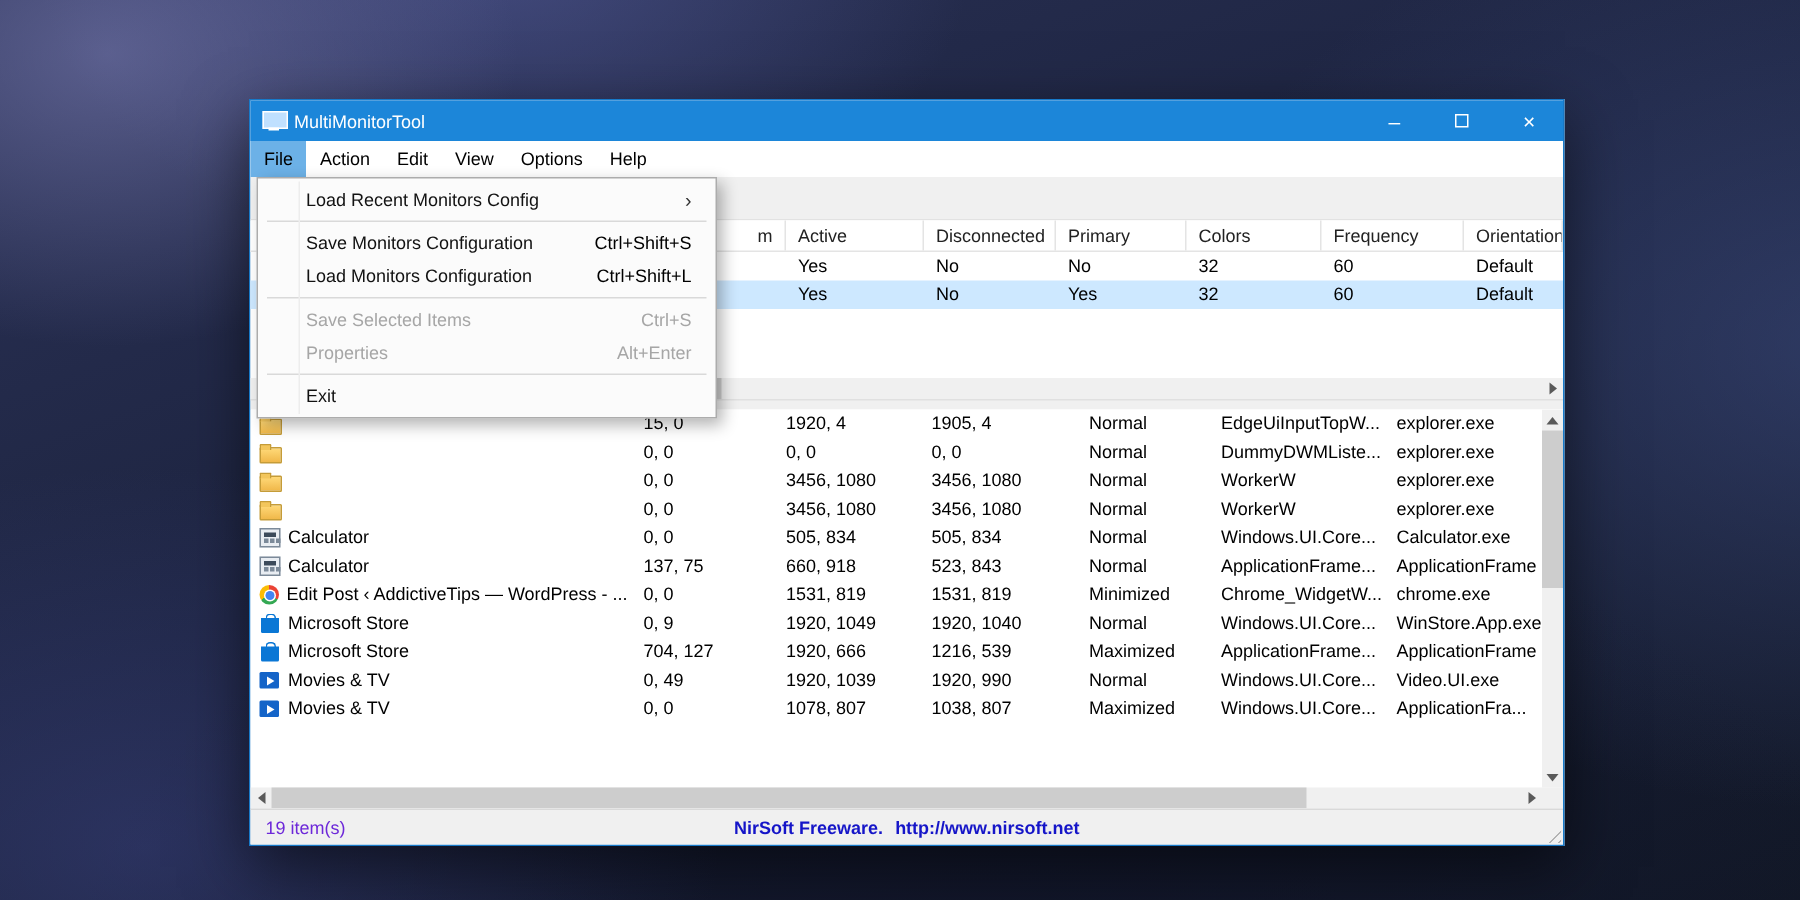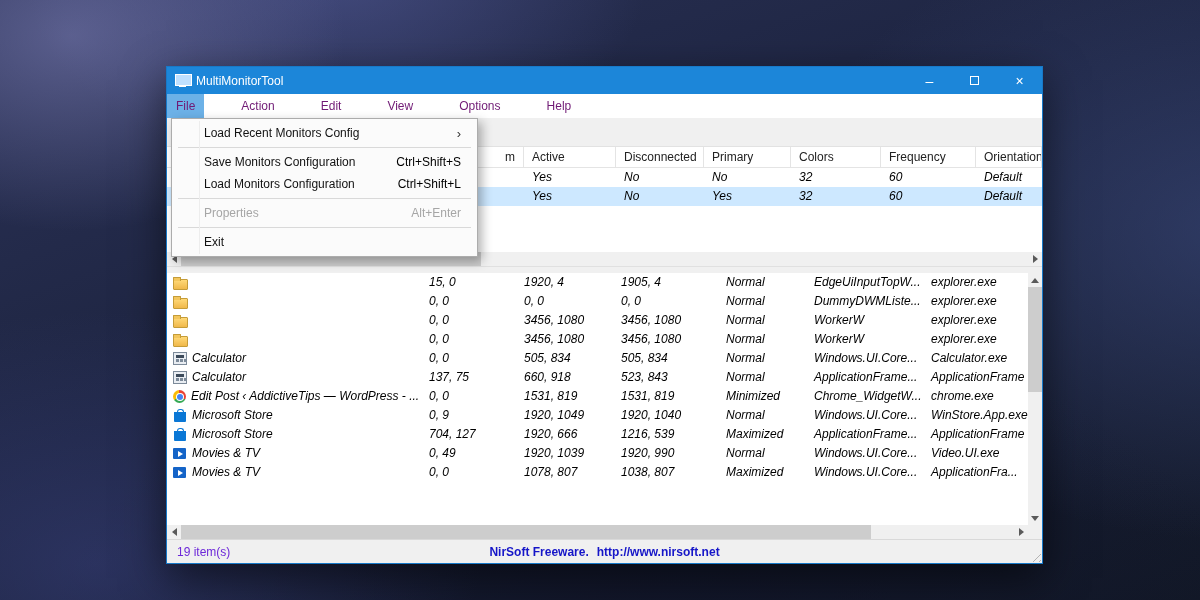--- a/index.html
+++ b/index.html
@@ -30,33 +30,33 @@
   .app-icon { width: 15px; height: 13px; margin: 0 6px 0 8px; position: relative; }
   .app-icon::before { content:""; position:absolute; left:0; top:0; width:15px; height:10px;
     background:#bfe0ff; border:1px solid #fff; }
   .app-icon::after { content:""; position:absolute; left:4px; bottom:0; width:7px; height:2px; background:#fff; }
   .tb-title { flex: 1; }
   .tb-btn { width: 45px; height: 27px; display: flex; align-items: center; justify-content: center;
     font-size: 14px; color: #fff; }
   .maxbox { width: 9px; height: 9px; border: 1px solid #fff; }
 
   
-  .menubar { flex: none; height: 24px; background: #fff; display: flex; font-size: 12px; color: #701a75;
-    position: relative; z-index: 5; gap: 28px; }
+  .menubar { flex: none; height: 24px; background: #fff; display: flex; font-size: 12px; color: #000000;
+    position: relative; z-index: 5; }
   .menu-item { padding: 0 9px; display: flex; align-items: center; }
   .menu-item.active { background: var(--menu-highlight, #6cb1e7); }
 
   
   .toolbar { flex: none; height: 29px; background: #f0f0f0; border-bottom: 1px solid #e2e2e2; }
 
   
   .hdr { display: flex; height: 21px; border-bottom: 1px solid #e4e4e4; background: #fff; flex: none; }
   .hcell { font-size: 12px; color: #222; padding: 3px 8px 0; border-right: 1px solid #e4e4e4;
     white-space: nowrap; overflow: hidden; position: relative; }
-  .lrow { display: flex; height: 19px; line-height: 19px; font-size: 12px; color: #000; flex: none; font-style: italic; }
+  .lrow { display: flex; height: 19px; line-height: 19px; font-size: 12px; color: #000; flex: none; }
   .lcell { padding: 0 8px; white-space: nowrap; overflow: hidden; }
 
   
   .panel-top { flex: none; height: 119px; background: #fff; position: relative;
     display: flex; flex-direction: column; }
   .t-c0 { width: 357px; text-align: right; }
   .t-c1 { width: 92px; } .t-c2 { width: 88px; } .t-c3 { width: 87px; }
   .t-c4 { width: 90px; } .t-c5 { width: 95px; } .t-c6 { flex: 1; }
   .lrow.selected { background: var(--selection, #cde8ff); }
 
@@ -395,20 +395,24 @@
       <div class="pitem">
         <span>Save Monitors Configuration</span>
         <span class="sc">Ctrl+Shift+S</span>
       </div>
       <div class="pitem">
         <span>Load Monitors Configuration</span>
         <span class="sc">Ctrl+Shift+L</span>
       </div>
       <div class="psep"></div>
       <div class="pitem disabled">
+        <span>Save Selected Items</span>
+        <span class="sc">Ctrl+S</span>
+      </div>
+      <div class="pitem disabled">
         <span>Properties</span>
         <span class="sc">Alt+Enter</span>
       </div>
       <div class="psep"></div>
       <div class="pitem">
         <span>Exit</span>
         <span class="sc"></span>
       </div>
     </div>
 

